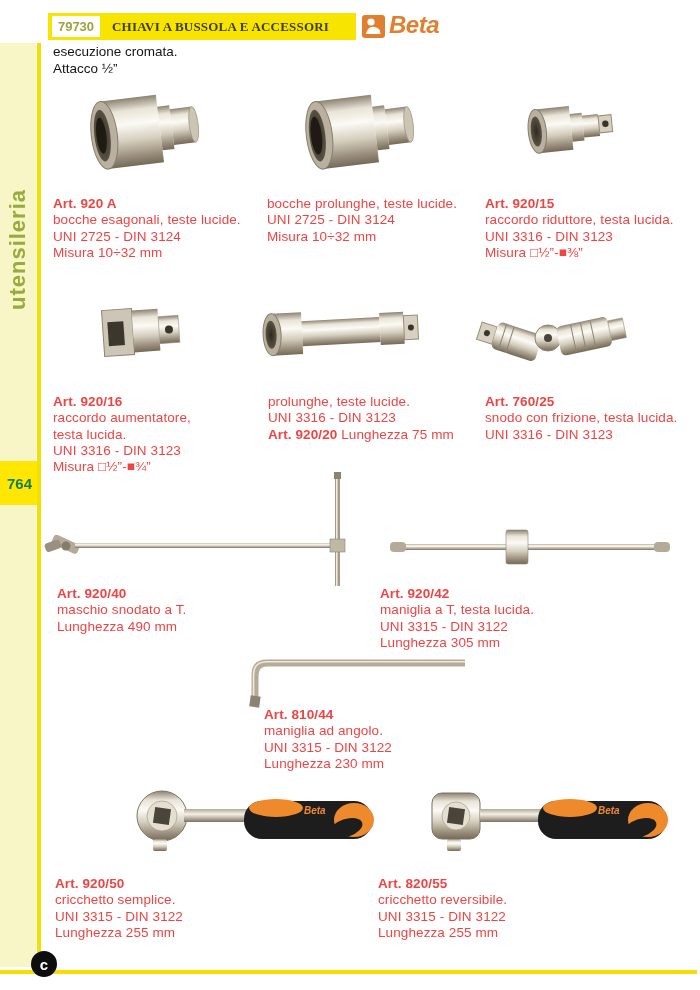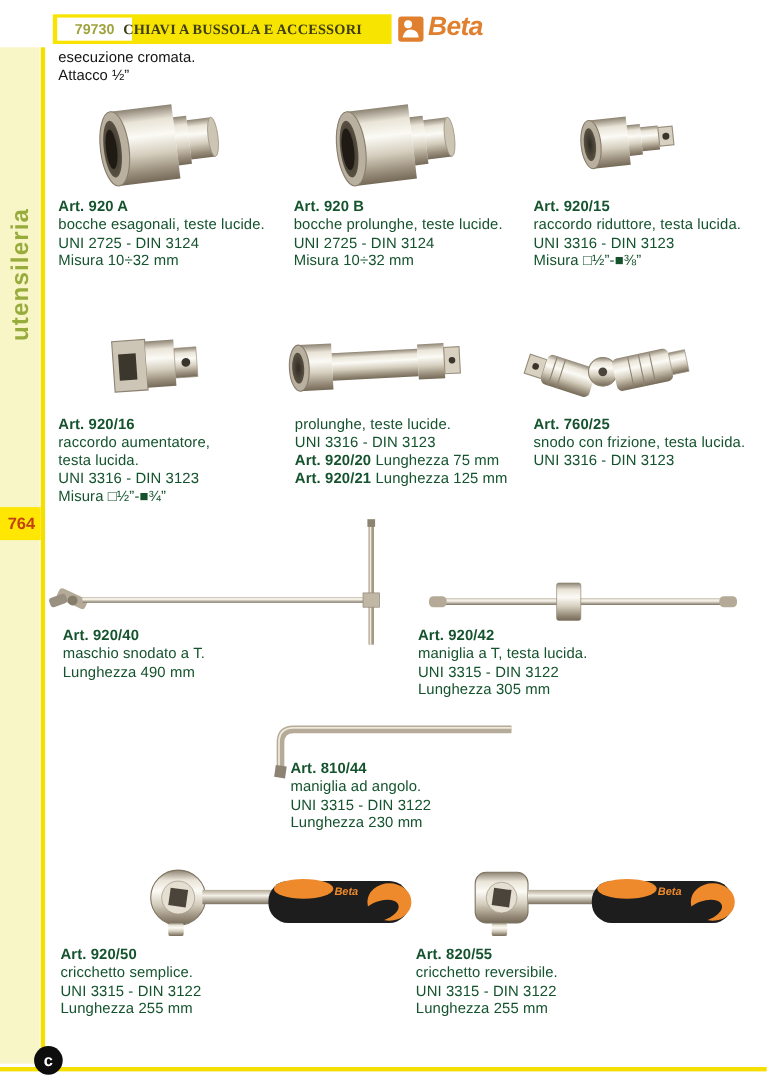--- a/index.html
+++ b/index.html
@@ -6,39 +6,39 @@
   .page{position:relative;width:700px;height:990px;background:#ffffff;
         font-family:"Liberation Sans",sans-serif;color:#141414;overflow:hidden;}
   .abs{position:absolute;}
   
   .side-strip{left:0;top:43px;width:36px;height:924px;background:#F8F5C6;}
   .side-line-v{left:37px;top:43px;width:4px;height:929px;background:#F5DF00;}
   .bottom-line{left:0;top:970px;width:697px;height:4px;background:#F5DF00;}
   .vlabel-box{left:0;top:150px;width:36px;height:200px;display:flex;align-items:center;justify-content:center;}
   .vlabel{writing-mode:vertical-rl;transform:rotate(180deg);
           font-size:22px;font-weight:700;color:#98AC3E;letter-spacing:1px;}
-  .pagenum{left:0;top:461px;width:37px;height:30px;background:#FFE703;
+  .pagenum{left:0;top:461px;width:37px;height:44px;background:#FFE703;
            display:flex;align-items:center;justify-content:flex-end;
-           font-size:15px;font-weight:700;color:#c2410c;padding-right:0;box-sizing:border-box;}
+           font-size:15px;font-weight:700;color:#15803d;padding-right:0;box-sizing:border-box;}
   .pagenum span{padding-right:5px;}
   .copy-circle{left:31px;top:951px;width:26px;height:26px;border-radius:50%;
                background:#0d0d0d;color:#fff;display:flex;align-items:center;justify-content:center;
                font-size:15px;font-weight:700;}
   
   .head-bar{left:48px;top:13px;width:308px;height:27px;background:#F7E400;}
-  .code-box{left:52px;top:16px;width:68px;height:21px;background:#ffffff;
+  .code-box{left:52px;top:16px;width:48px;height:21px;background:#ffffff;
             display:flex;align-items:center;justify-content:center;
             font-size:13px;font-weight:700;color:#A0A23E;}
   .head-title{left:112px;top:19px;font-size:13px;font-weight:700;color:#3E3E12;letter-spacing:0.2px;font-family:Liberation Serif, serif;}
   .logo-icon{left:362px;top:15px;width:23px;height:23px;}
   .logo-text{left:389px;top:11px;font-size:24px;font-weight:700;font-style:italic;color:#E0802F;letter-spacing:-0.5px;}
   .intro{left:53px;top:44px;font-size:13.5px;line-height:16.5px;}
   .intro .b{font-weight:400;}
   
-  .ptext{position:absolute;font-size:13.5px;line-height:16.3px;letter-spacing:0.1px;color:#14532d;}
+  .ptext{position:absolute;font-size:13.5px;line-height:16.3px;letter-spacing:0.1px;color:#ef4444;margin-top:16px;}
   .art{font-weight:700;}
   svg{position:absolute;overflow:visible;}
   text{font-family:"Liberation Sans",sans-serif;}
 </style>
 </head>
 <body>
 
 <div class="page">
 
   <svg width="0" height="0" style="position:absolute">
@@ -126,21 +126,20 @@
     </g>
   </svg>
 
   <div class="ptext" style="left:53px;top:180px">
     <div class="art">Art. 920 A</div>
     <div>bocche esagonali, teste lucide.</div>
     <div>UNI 2725 - DIN 3124</div>
     <div>Misura 10÷32 mm</div>
   </div>
   <div class="ptext" style="left:267px;top:180px">
-    <div class="art">Art. 920 B</div>
     <div>bocche prolunghe, teste lucide.</div>
     <div>UNI 2725 - DIN 3124</div>
     <div>Misura 10÷32 mm</div>
   </div>
   <div class="ptext" style="left:485px;top:180px">
     <div class="art">Art. 920/15</div>
     <div>raccordo riduttore, testa lucida.</div>
     <div>UNI 3316 - DIN 3123</div>
     <div>Misura □½”-■⅜”</div>
   </div>
@@ -190,24 +189,20 @@
     <div>testa lucida.</div>
     <div>UNI 3316 - DIN 3123</div>
     <div>Misura □½”-■¾”</div>
   </div>
   <div class="ptext" style="left:268px;top:378px">
     <div>prolunghe, teste lucide.</div>
     <div>UNI 3316 - DIN 3123</div>
     <div>
       <span class="art">Art. 920/20</span>
       <span>Lunghezza 75 mm</span>
-    </div>
-    <div>
-      <span class="art">Art. 920/21</span>
-      <span>Lunghezza 125 mm</span>
     </div>
   </div>
   <div class="ptext" style="left:485px;top:378px">
     <div class="art">Art. 760/25</div>
     <div>snodo con frizione, testa lucida.</div>
     <div>UNI 3316 - DIN 3123</div>
   </div>
 
   <svg style="left:45px;top:470px;width:315px;height:118px" viewBox="0 0 315 118">
     <g transform="rotate(25 22 76)">

